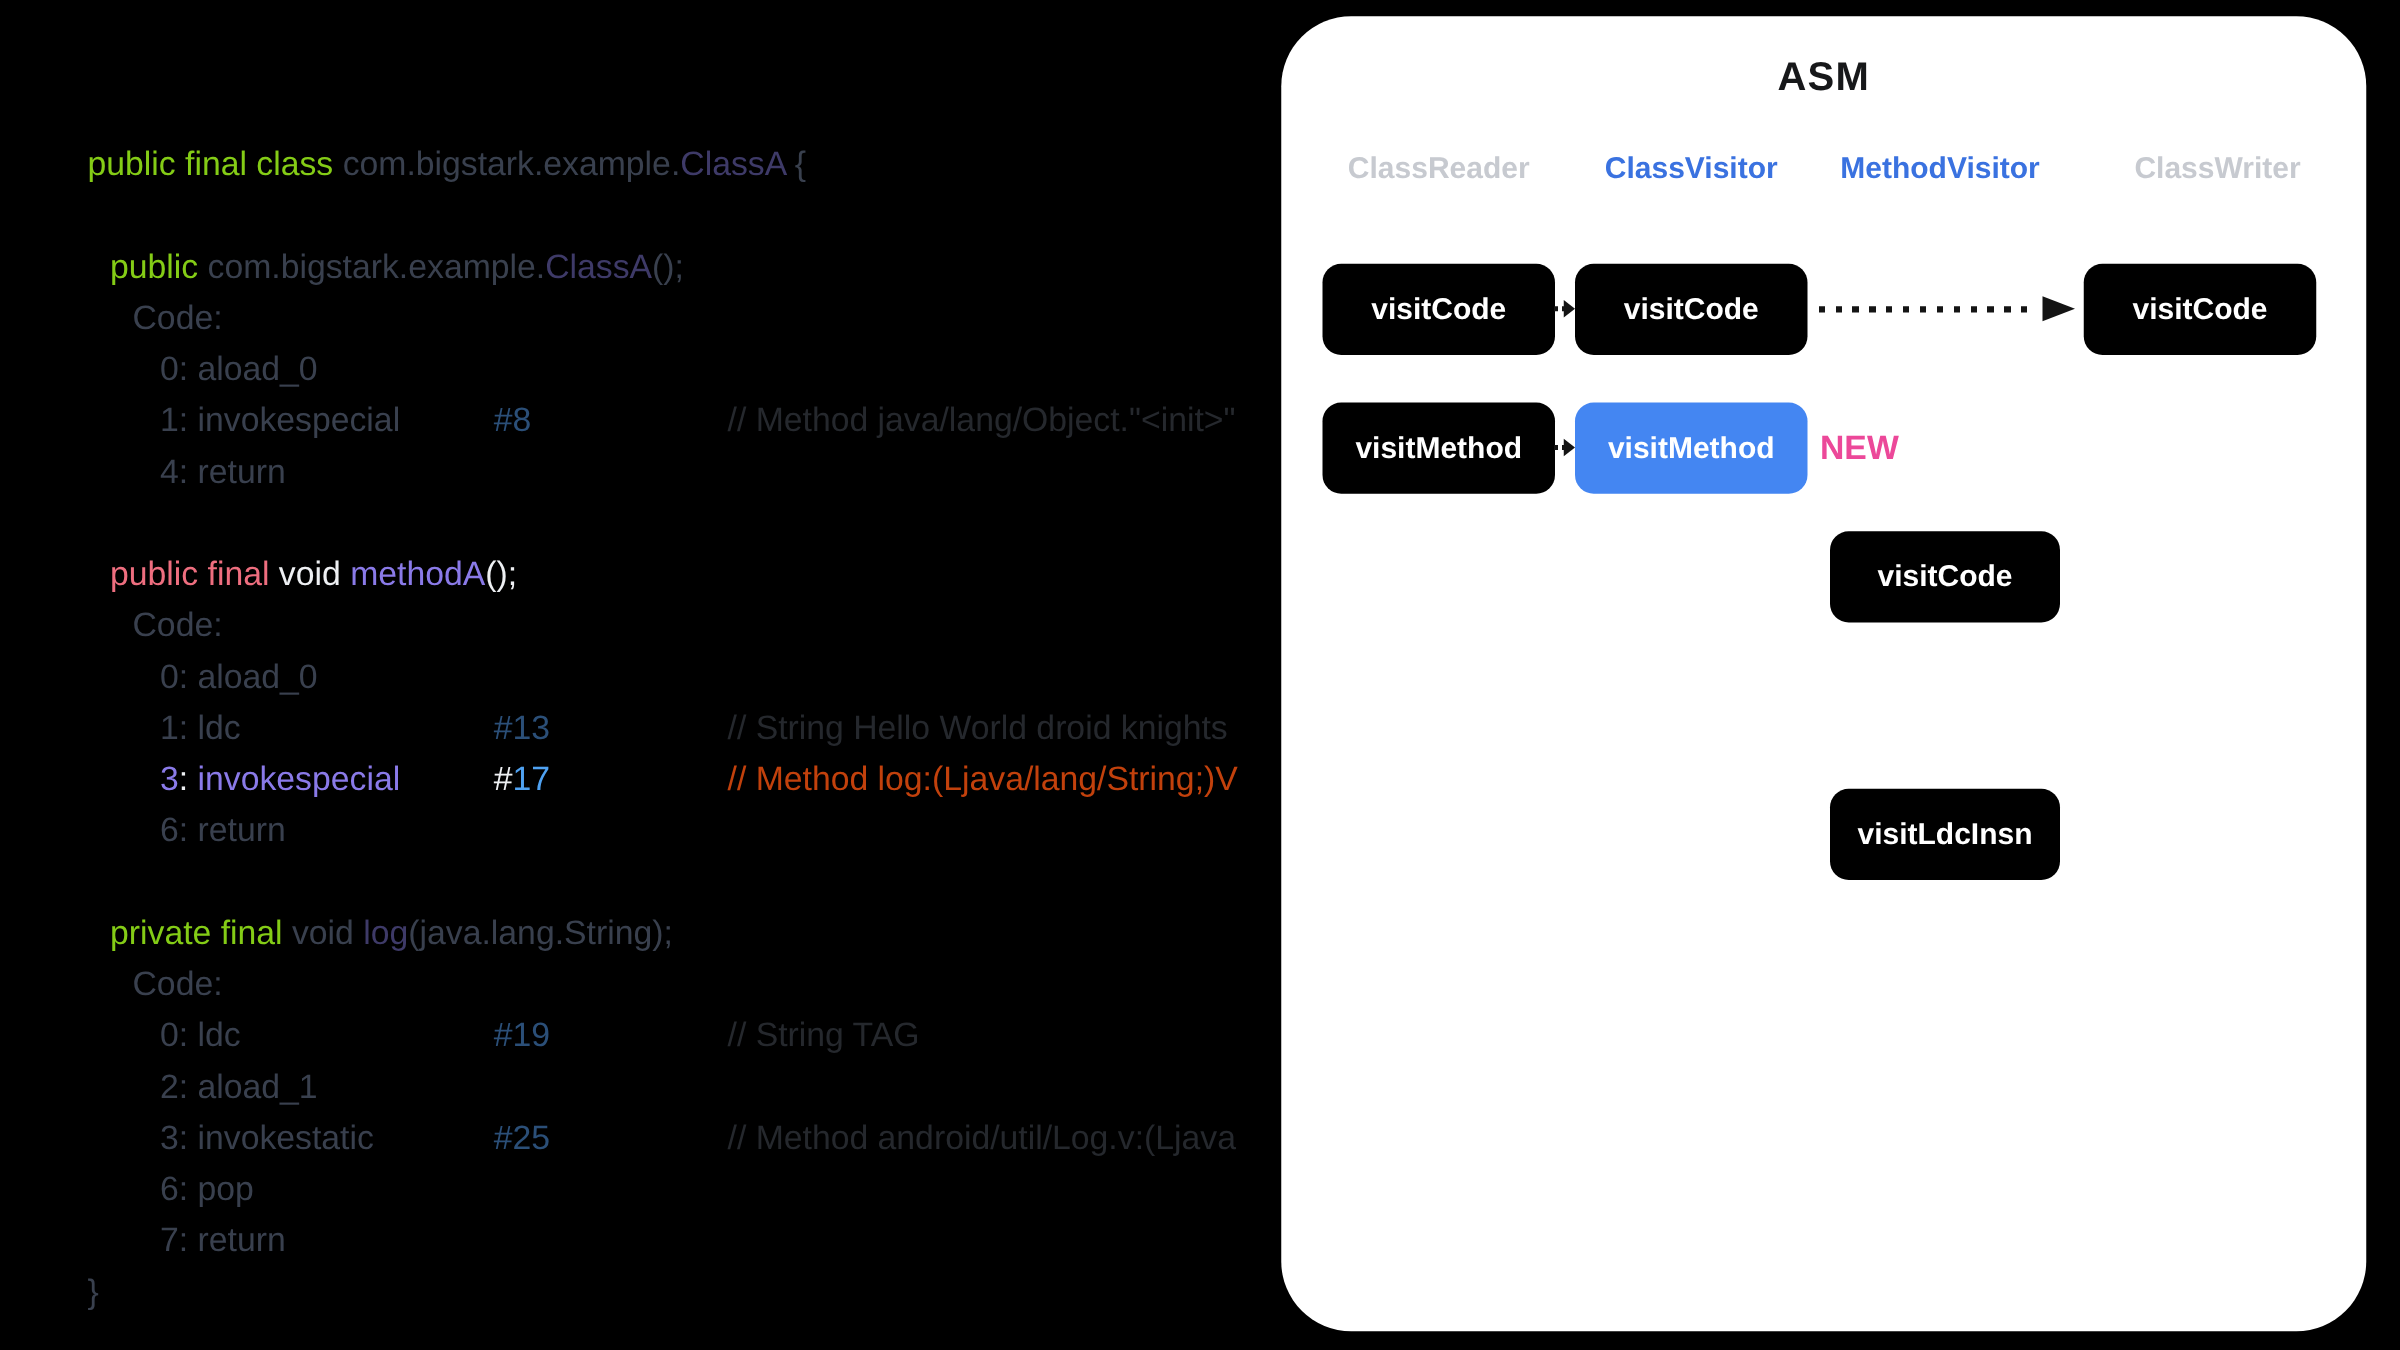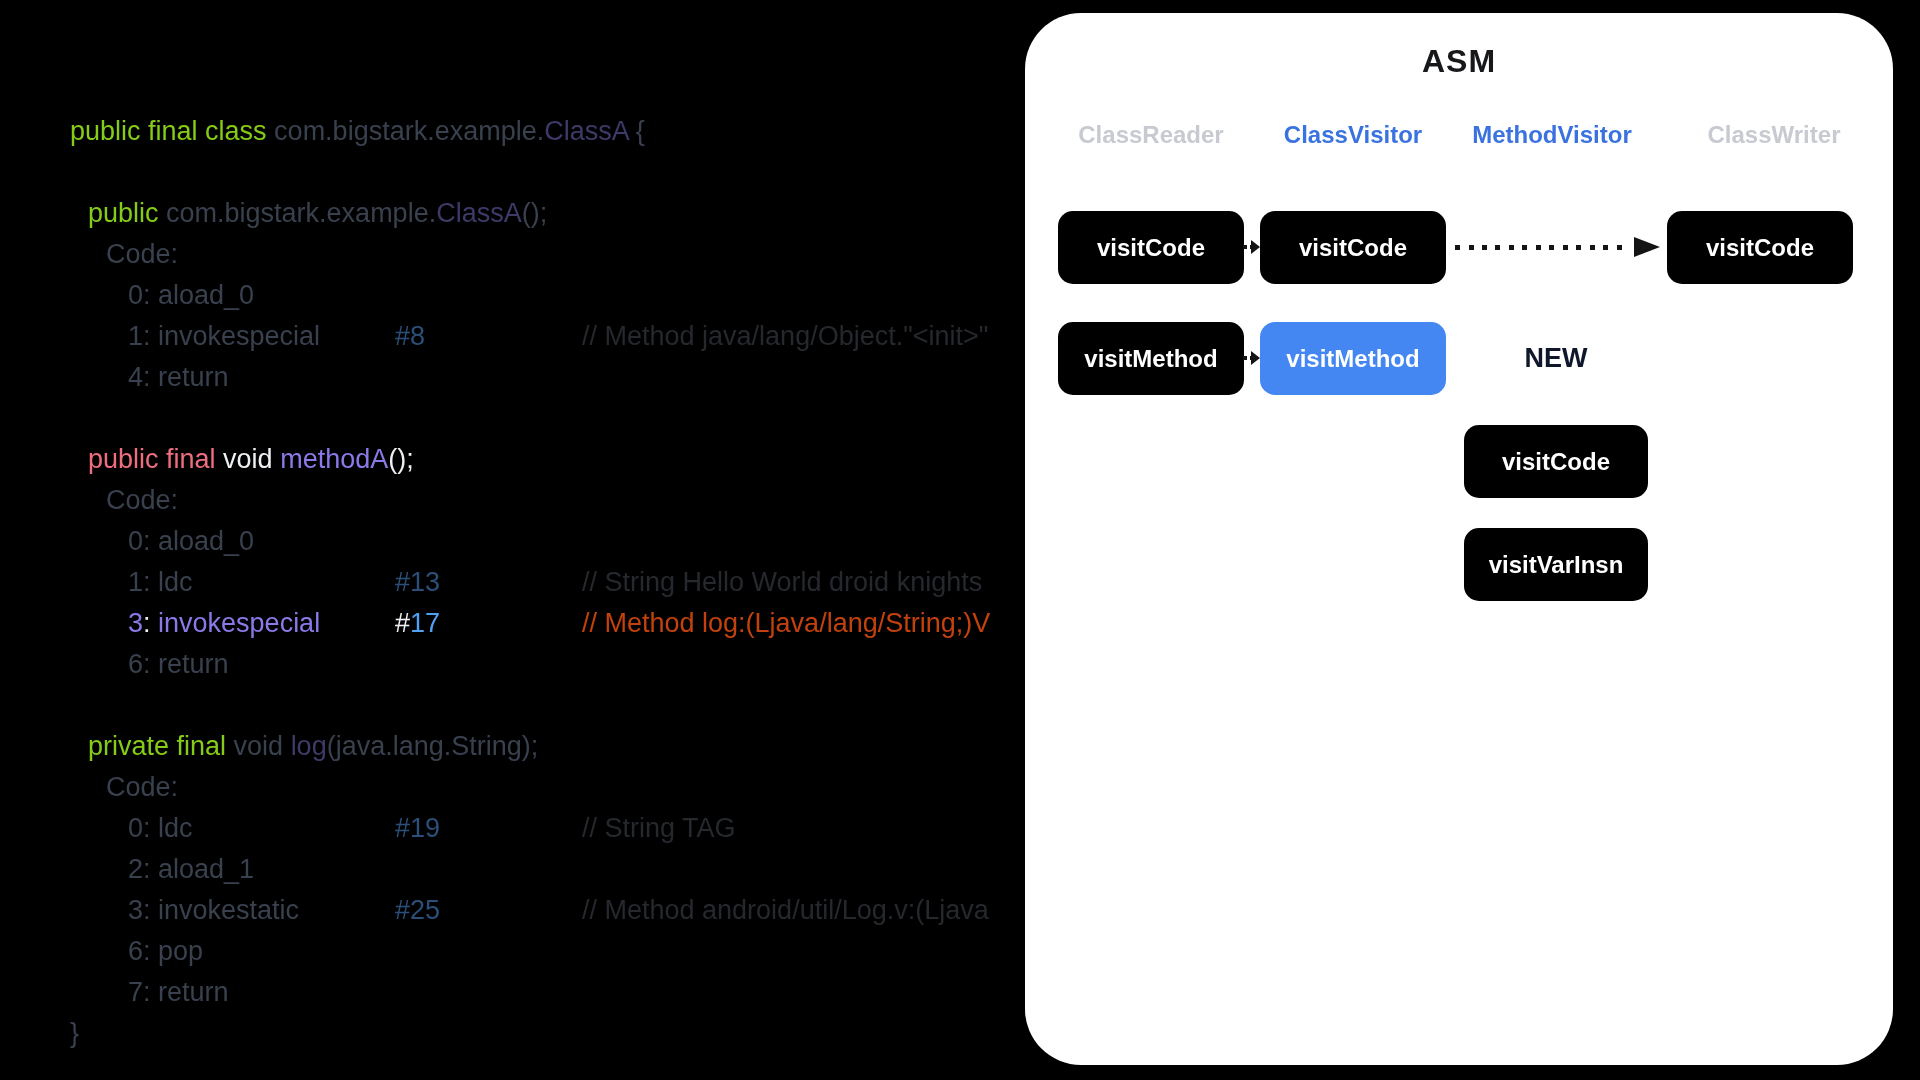--- a/index.html
+++ b/index.html
@@ -43,22 +43,22 @@
   .r1b1 { left:33px;  top:198px; width:186px; height:73px; line-height:73px; }
   .r1b2 { left:235px; top:198px; width:186px; height:73px; line-height:73px; }
   .r1b3 { left:642px; top:198px; width:186px; height:73px; line-height:73px; }
   .r2b1 { left:33px;  top:309px; width:186px; height:73px; line-height:73px; }
   .r2b2 { left:235px; top:309px; width:186px; height:73px; line-height:73px; }
   .s0 { left:439px; top:412px; width:184px; height:73px; line-height:73px; }
   .s1 { left:439px; top:515px; width:184px; height:73px; line-height:73px; }
   .s2 { left:439px; top:618px; width:184px; height:73px; line-height:73px; }
   .s3 { left:415px; top:719px; width:233px; height:76px; line-height:76px; font-size:25px; }
 
-  #new-label { position:absolute; left:431px; top:330px; width:200px; text-align:center;
-               font-size:27px; font-weight:bold; color:#0f172a; }
+  #new-label { position:absolute; left:431px; top:330px; width:200px; 
+               font-size:27px; font-weight:bold; color:#ec4899; }
 
   .arrow-sm { position:absolute; width:17px; height:16px; }
   .a1 { left:218px; top:226px; } .a2 { left:218px; top:337px; }
   .arrow-sm .dots { position:absolute; left:0; top:6px; width:9px; height:4px;
                     background:repeating-linear-gradient(90deg,#141414 0 3.5px,transparent 3.5px 7px); }
   .arrow-sm .head { position:absolute; right:0; top:1px; width:0; height:0;
                     border-left:9px solid #141414;
                     border-top:7px solid transparent; border-bottom:7px solid transparent; }
   .arrow-lg { position:absolute; left:430px; top:224px; width:205px; height:20px; }
   .arrow-lg .dots { position:absolute; left:0; top:8px; width:175px; height:5px;
@@ -97,16 +97,16 @@
 
     <div class="box r2b1">visitMethod</div>
     <div class="box r2b2 hl-on">visitMethod</div>
     <div class="arrow-sm a2">
         <span class="dots"></span>
         <span class="head"></span>
       </div>
     <div id="new-label">NEW</div>
 
     <div class="box s0">visitCode</div>
-    <div class="box s1">visitVarInsn</div>
+    <div class="box s2">visitLdcInsn</div>
   </div>
 
 </div>
 
 </body></html>

